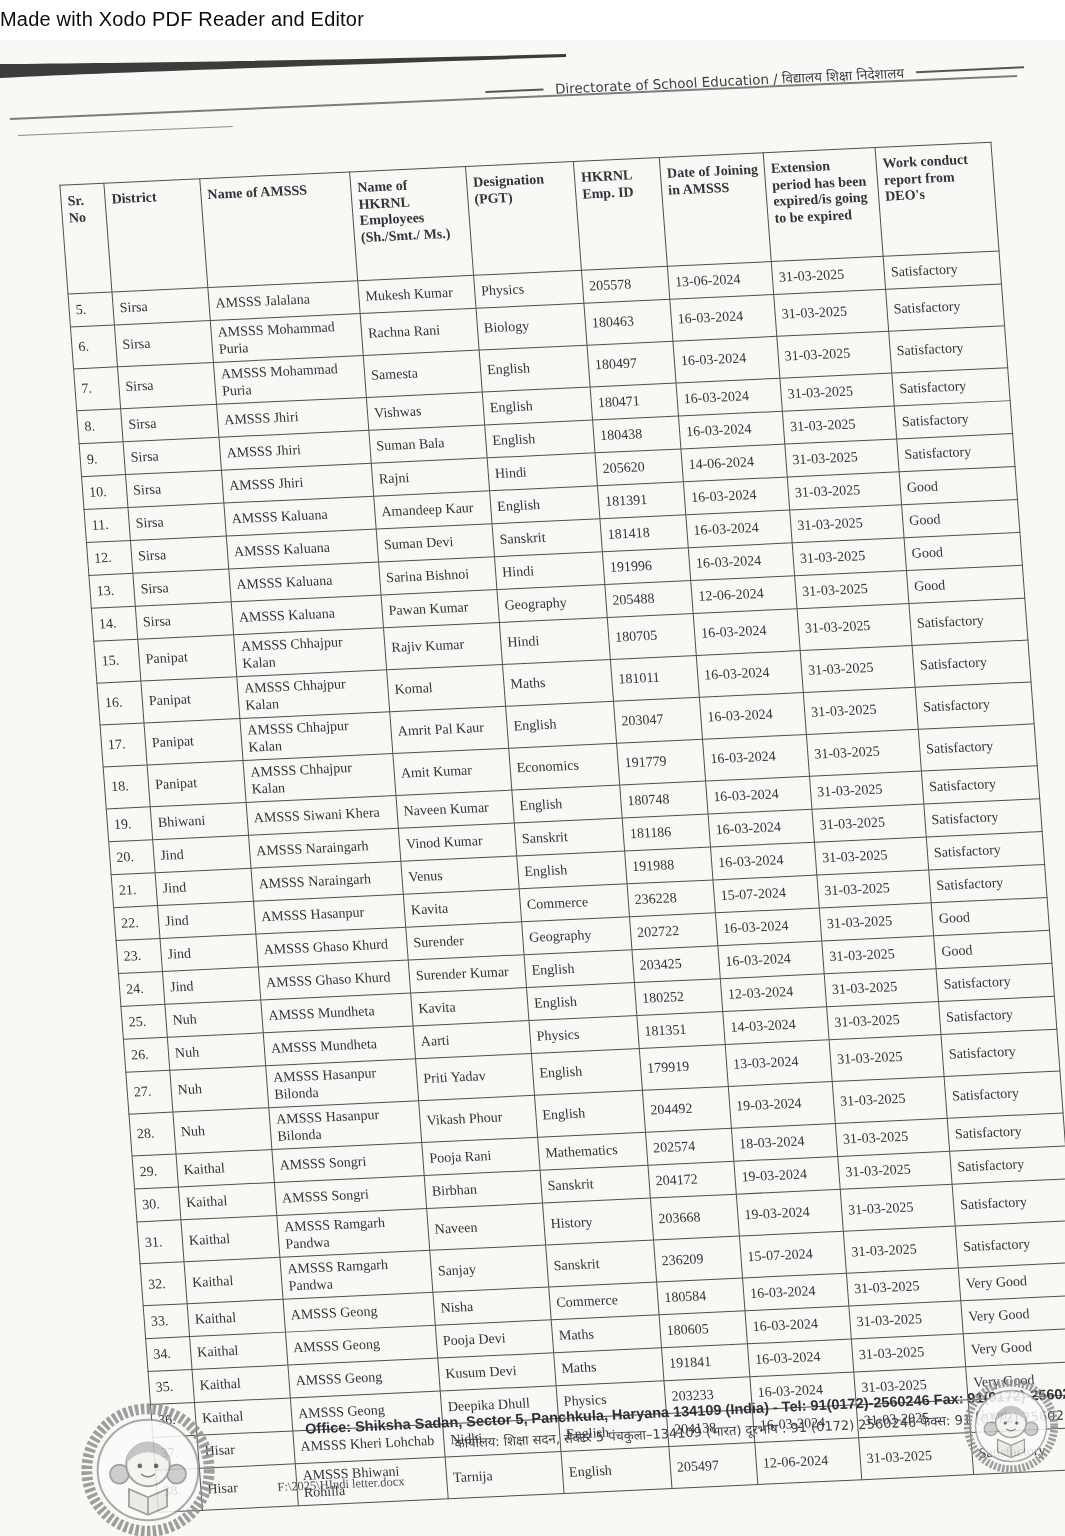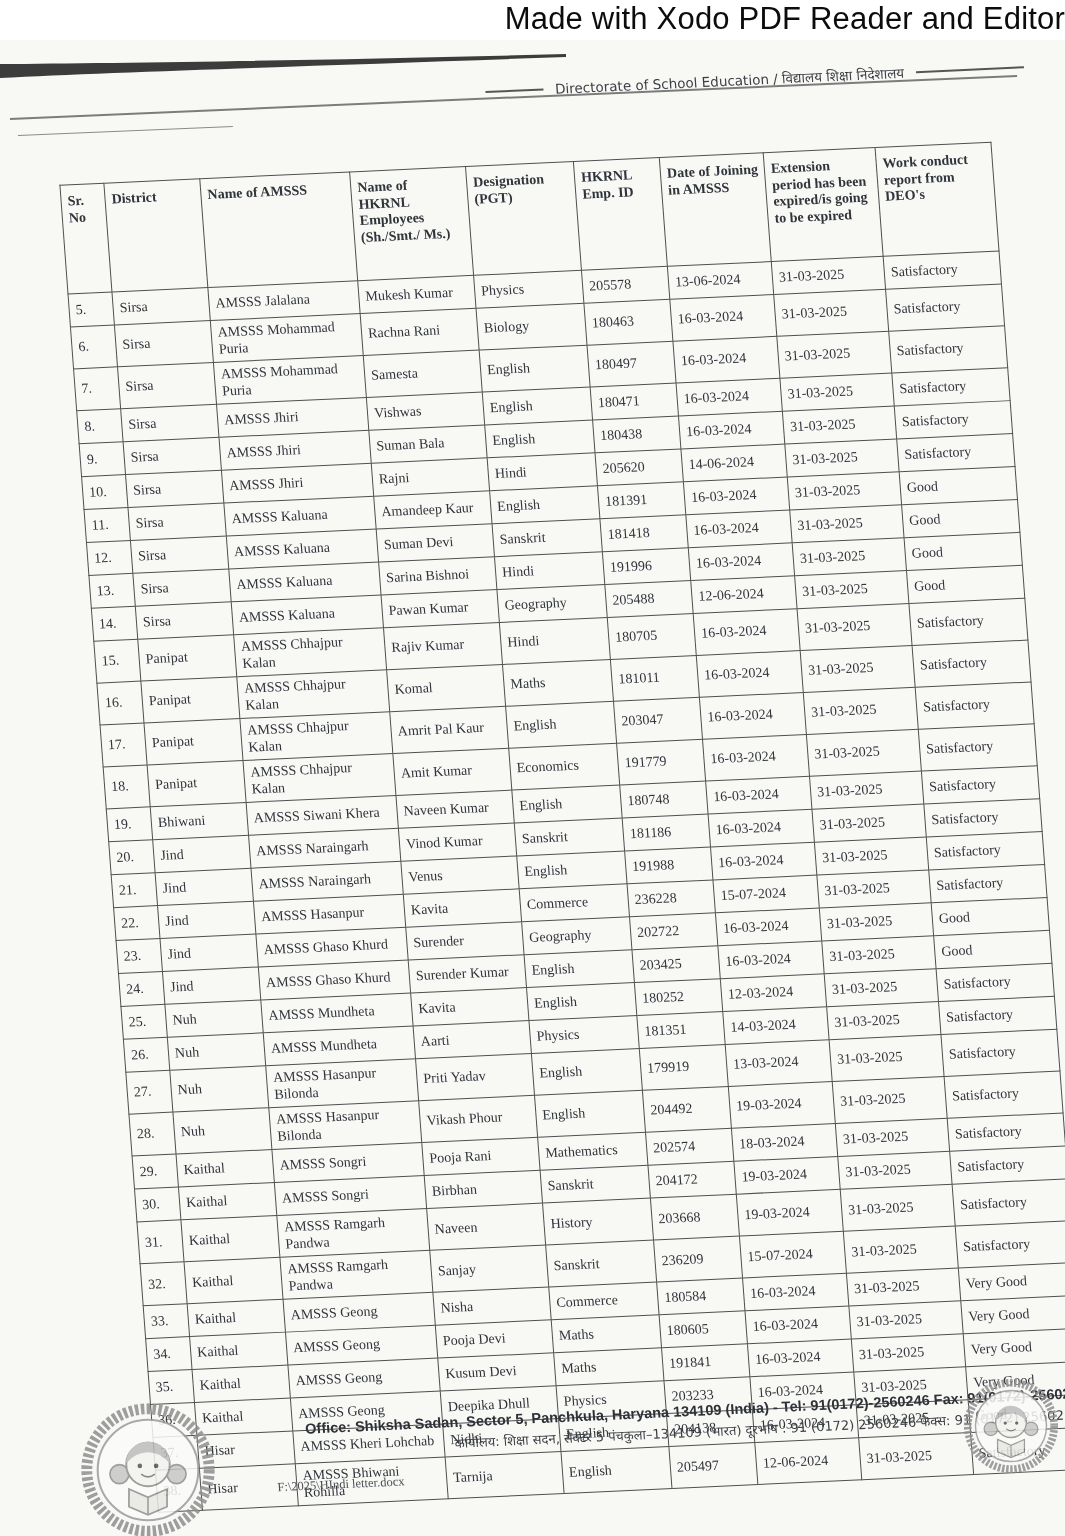--- a/index.html
+++ b/index.html
@@ -1,20 +1,20 @@
 <!DOCTYPE html>
 <html><head>
 <meta charset="utf-8">
 <style>
   html,body{margin:0;padding:0;background:#ffffff;}
   .stage{position:relative;width:1065px;height:1536px;overflow:hidden;background:#ffffff;
          font-family:"Liberation Serif", serif;color:#2f333a;}
   .banner{position:absolute;top:0;left:0;width:100%;height:40px;background:#ffffff;
-          text-align:right;font-family:"Liberation Sans", sans-serif;
-          font-size:31px;color:#0c0c0c;line-height:38px;letter-spacing:0.2px;}
+          text-align:left;font-family:"Liberation Sans", sans-serif;
+          font-size:20px;color:#0c0c0c;line-height:38px;letter-spacing:0.2px;}
   .sheet{position:absolute;top:40px;left:0;width:1065px;height:1496px;background:#f8f8f5;overflow:hidden;}
 
   
   .fold-stroke{position:absolute;top:12px;left:0;width:566px;height:32px;filter:blur(.4px);}
   .stray-rule-a{position:absolute;top:78px;left:10px;width:1008px;height:2px;background:#5d5d5d;
                 transform:rotate(-2.45deg);transform-origin:left center;opacity:.8;}
   .stray-rule-b{position:absolute;top:95px;left:18px;width:215px;height:1px;background:#8a8a8a;
                 transform:rotate(-2.4deg);transform-origin:left center;}
 
   .tilt{position:absolute;left:34px;top:100px;width:1005px;height:1400px;

